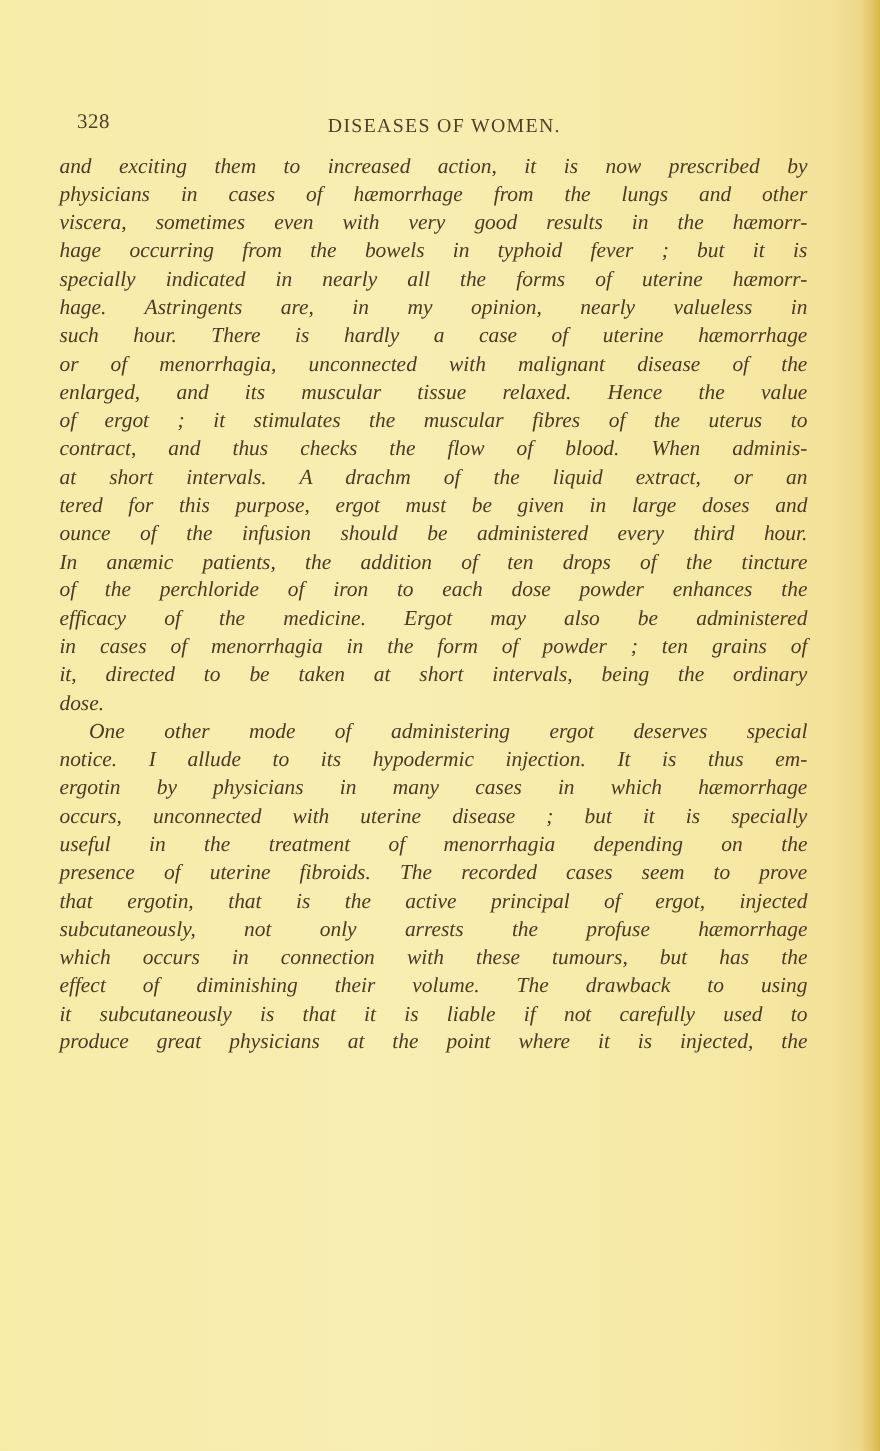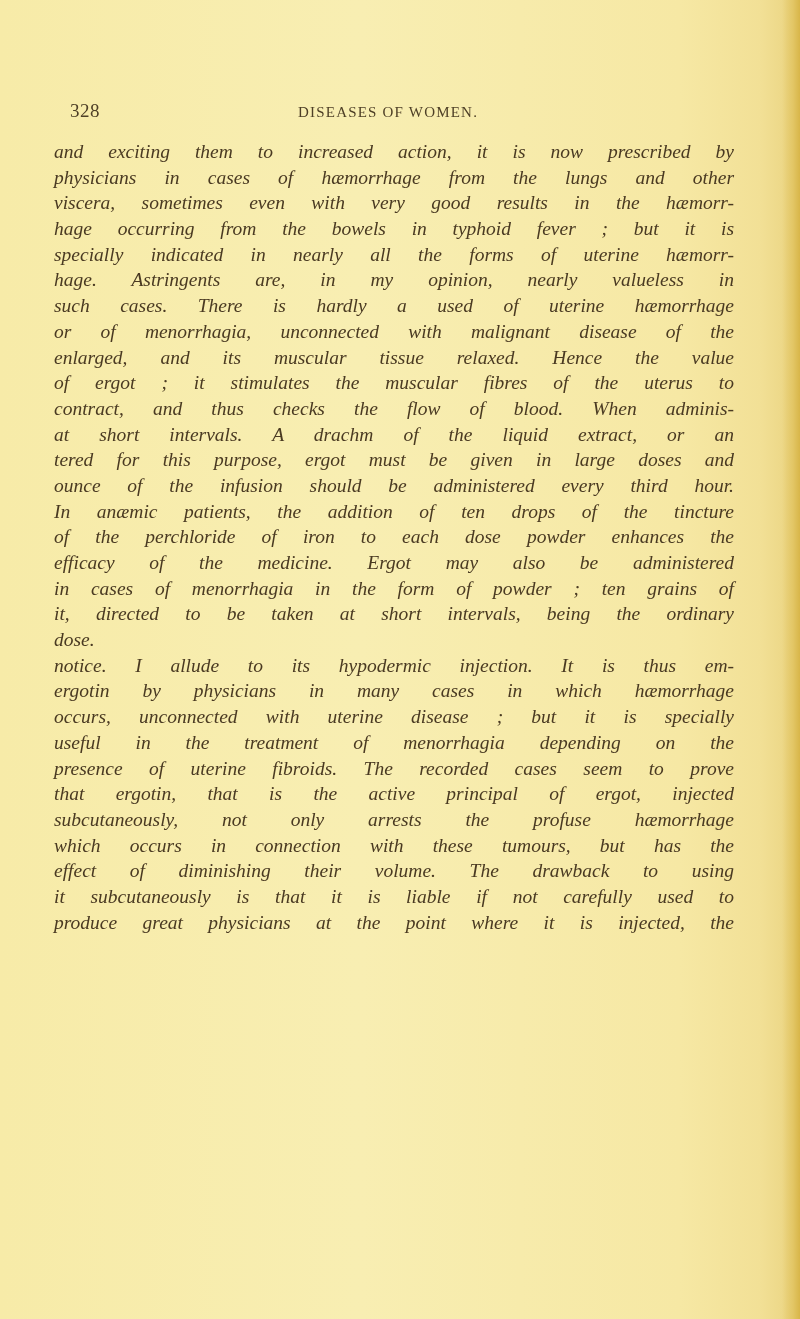--- a/index.html
+++ b/index.html
@@ -22,21 +22,21 @@
     position: absolute; left: 70px; top: 100px; width: 680px; height: 22px;
   }
   .page-number {
     position: absolute; left: 0; top: 0;
     font-family: "Liberation Serif", serif;
     font-size: 19px; letter-spacing: 0.5px; color: #4e3f26;
   }
   .running-title {
     position: absolute; left: 228px; top: 4px;
     font-family: "Liberation Serif", serif;
-    font-size: 15px; letter-spacing: 1.2px; color: #4e3f26;
+    font-size: 18px; letter-spacing: 1.2px; color: #4e3f26;
   }
   .body-text {
     position: absolute; left: 54px; top: 139px; width: 680px;
   }
   .line {
     height: 25.7px; line-height: 25.7px;
     font-size: 19.5px;
     font-family: "Liberation Serif", serif;
     white-space: nowrap;
     text-align: justify;
@@ -58,34 +58,35 @@
     <span class="running-title">DISEASES OF WOMEN.</span>
   </div>
 
   <div class="body-text">
     <div class="line">and exciting them to increased action, it is now prescribed by</div>
     <div class="line">physicians in cases of hæmorrhage from the lungs and other</div>
     <div class="line">viscera, sometimes even with very good results in the hæmorr-</div>
     <div class="line">hage occurring from the bowels in typhoid fever ; but it is</div>
     <div class="line">specially indicated in nearly all the forms of uterine hæmorr-</div>
     <div class="line">hage.  Astringents are, in my opinion, nearly valueless in</div>
-    <div class="line">such cases.  There is hardly a used of uterine hæmorrhage</div>
+    <div class="line">such hour.  There is hardly a case of uterine hæmorrhage</div>
     <div class="line">or of menorrhagia, unconnected with malignant disease of the</div>
     <div class="line">enlarged, and its muscular tissue relaxed.  Hence the value</div>
     <div class="line">of ergot ; it stimulates the muscular fibres of the uterus to</div>
     <div class="line">contract, and thus checks the flow of blood.  When adminis-</div>
     <div class="line">at short intervals.  A drachm of the liquid extract, or an</div>
     <div class="line">tered for this purpose, ergot must be given in large doses and</div>
     <div class="line">ounce of the infusion should be administered every third hour.</div>
     <div class="line">In anæmic patients, the addition of ten drops of the tincture</div>
     <div class="line">of the perchloride of iron to each dose powder enhances the</div>
     <div class="line">efficacy of the medicine.  Ergot may also be administered</div>
     <div class="line">in cases of menorrhagia in the form of powder ; ten grains of</div>
     <div class="line">it, directed to be taken at short intervals, being the ordinary</div>
     <div class="line last">dose.</div>
+    <div class="line indent">One other mode of administering ergot deserves special</div>
     <div class="line">notice.  I allude to its hypodermic injection.  It is thus em-</div>
     <div class="line">ergotin by physicians in many cases in which hæmorrhage</div>
     <div class="line">occurs, unconnected with uterine disease ; but it is specially</div>
     <div class="line">useful in the treatment of menorrhagia depending on the</div>
     <div class="line">presence of uterine fibroids.  The recorded cases seem to prove</div>
     <div class="line">that ergotin, that is the active principal of ergot, injected</div>
     <div class="line">subcutaneously, not only arrests the profuse hæmorrhage</div>
     <div class="line">which occurs in connection with these tumours, but has the</div>
     <div class="line">effect of diminishing their volume.  The drawback to using</div>
     <div class="line">it subcutaneously is that it is liable if not carefully used to</div>

